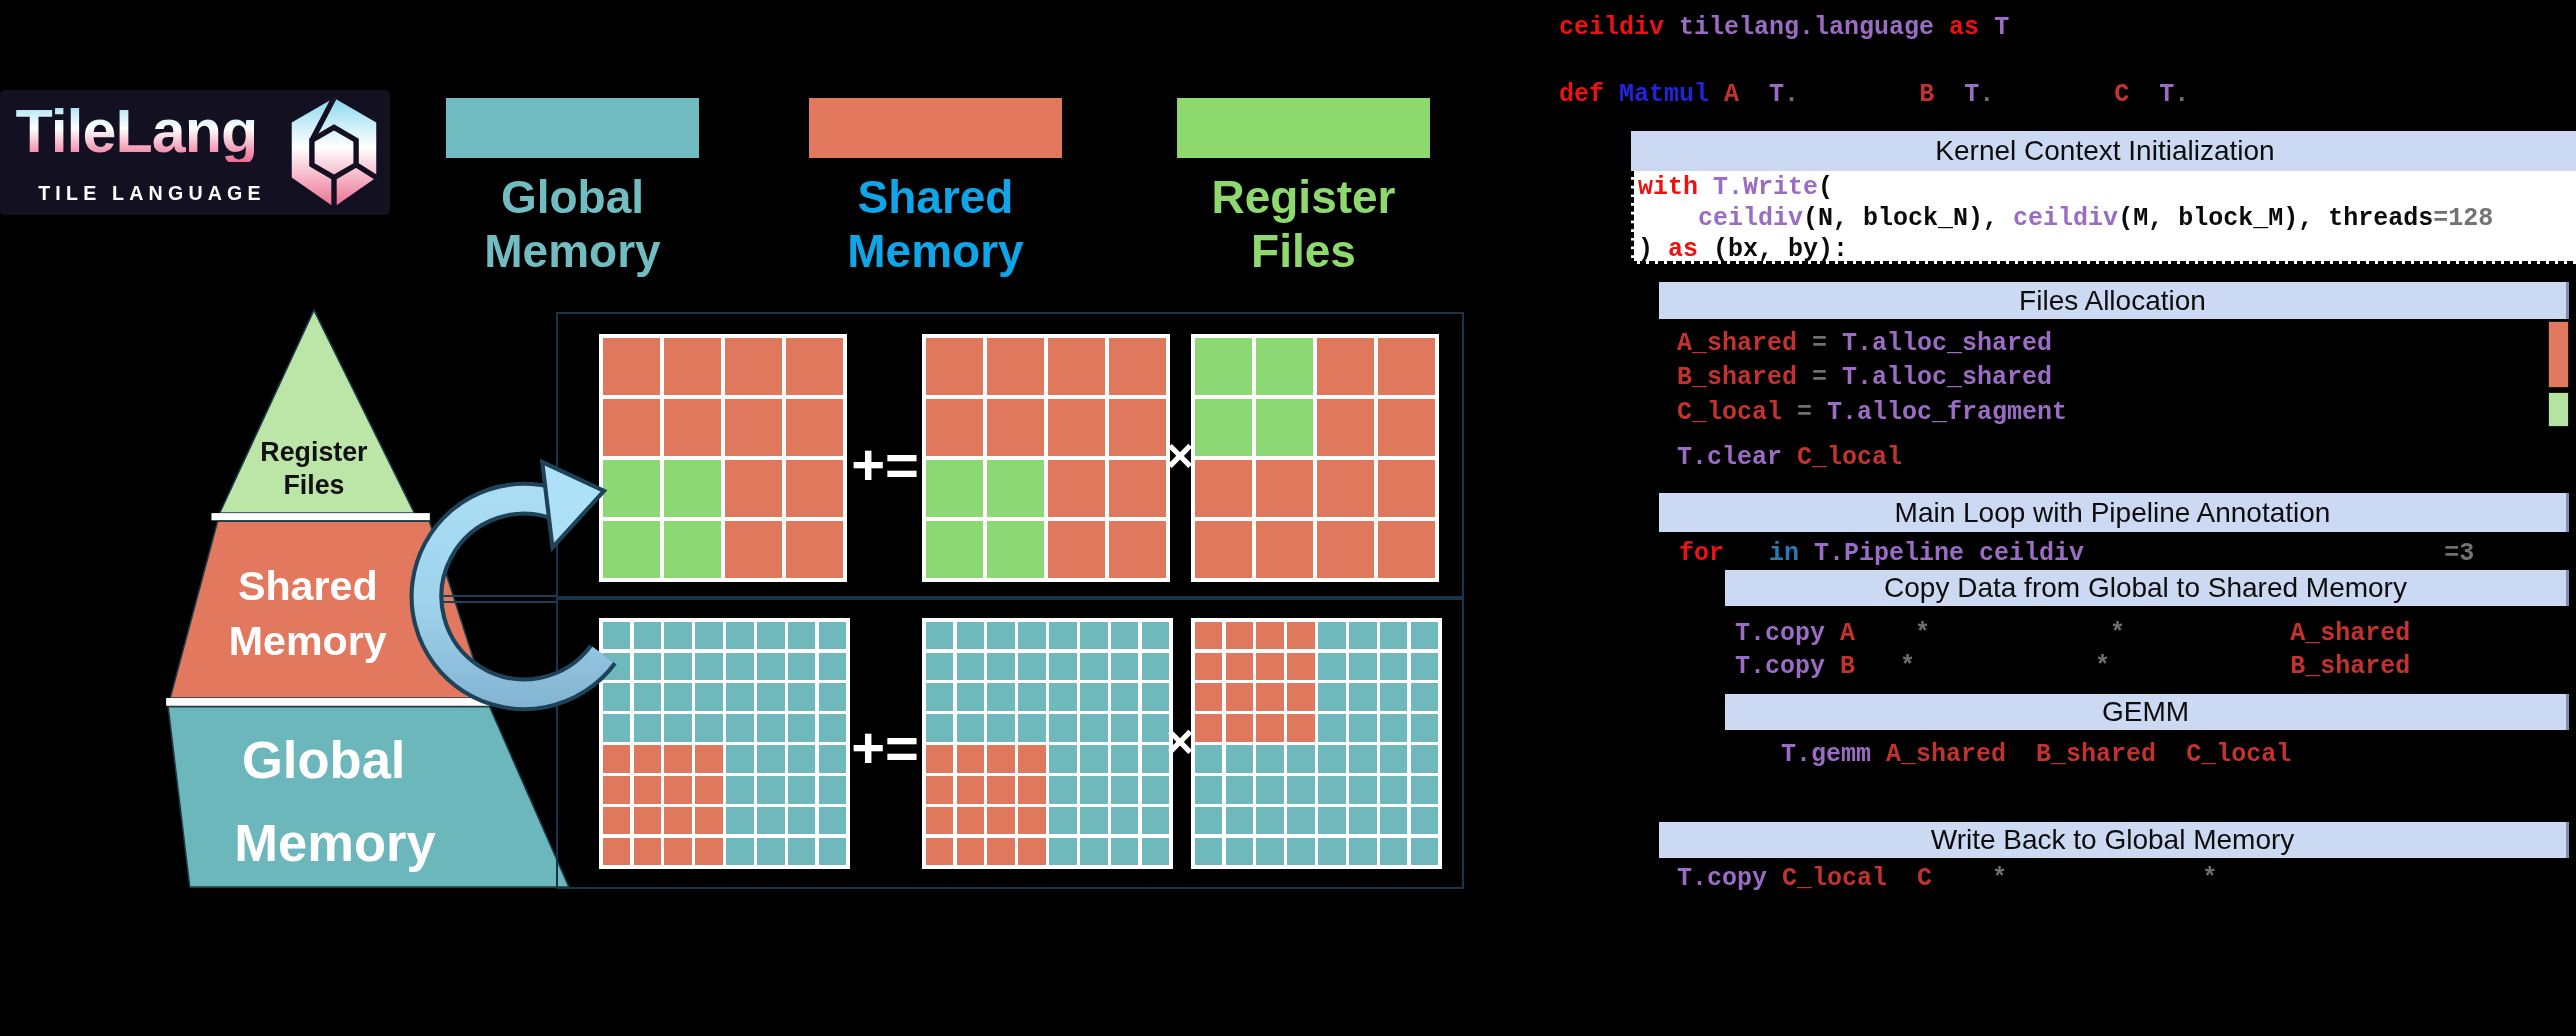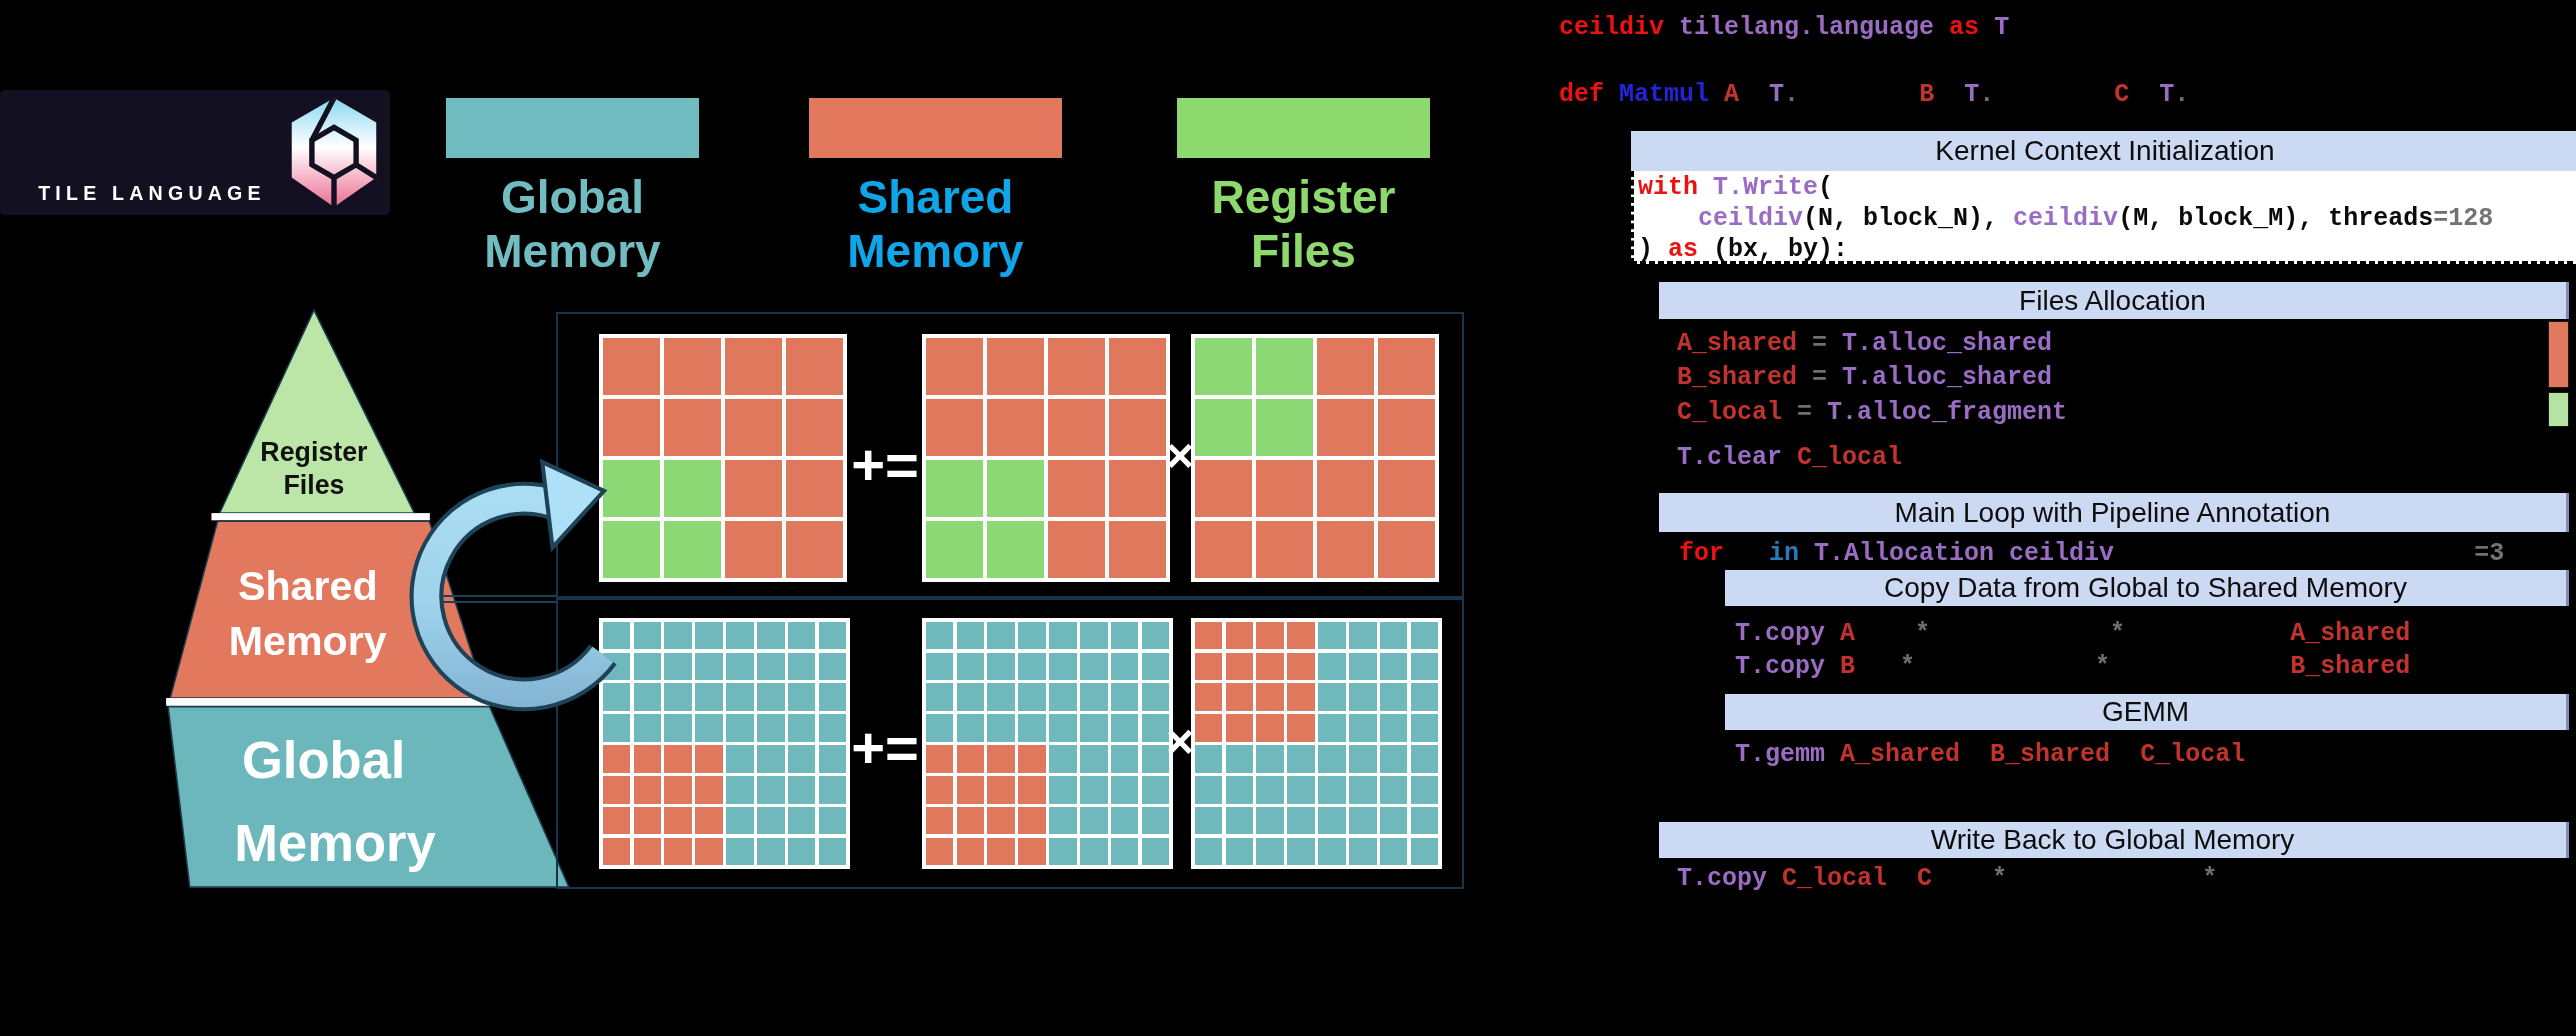--- a/index.html
+++ b/index.html
@@ -39,20 +39,21 @@
   .tk-kw{color:#ee1111}.tk-kw2{color:#2a7ab5}.tk-id{color:#c3332e}.tk-fn{color:#9a6cc3}
   .tk-op{color:#6f6f6f}.tk-num{color:#737373}.tk-cls{color:#2323d9}.tk-df{color:#0a0a0a}.tk-sp{}
   .alloc-bar{position:absolute;width:21px;border:1px solid #1a1a1a;box-sizing:border-box;}
 </style>
 </head>
 <body>
 
 <div id="stage">
 
   <div id="logo-card">
+    <div id="logo-title">TileLang</div>
     <div id="logo-subtitle">TILE LANGUAGE</div>
     <svg id="logo-cube" width="100" height="113" viewBox="0 0 200 230">
       <defs>
         <linearGradient id="cubeGrad" x1="0" y1="0" x2="0" y2="1">
           <stop offset="0" stop-color="#8ad8f0"></stop>
             <stop offset="0.45" stop-color="#ffffff"></stop>
           <stop offset="0.78" stop-color="#f4a8bd"></stop>
             <stop offset="1" stop-color="#ec6d93"></stop>
         </linearGradient>
       </defs>
@@ -379,23 +380,23 @@
       <div class="sec-header" style="left: 1659px; top: 822px; width: 910px; height: 36px;">Write Back to Global Memory</div>
       <div class="code-line" style="left: 1559px; top: 14px;"><span class="tk-kw">ceildiv</span><span class="tk-sp"> </span><span class="tk-fn">tilelang.language</span><span class="tk-sp"> </span><span class="tk-kw">as</span><span class="tk-sp"> </span><span class="tk-fn">T</span></div>
       <div class="code-line" style="left: 1559px; top: 81px;"><span class="tk-kw">def</span><span class="tk-sp"> </span><span class="tk-cls">Matmul</span><span class="tk-sp"> </span><span class="tk-id">A</span><span class="tk-sp">  </span><span class="tk-fn">T</span><span class="tk-op">.</span><span class="tk-sp">        </span><span class="tk-id">B</span><span class="tk-sp">  </span><span class="tk-fn">T</span><span class="tk-op">.</span><span class="tk-sp">        </span><span class="tk-id">C</span><span class="tk-sp">  </span><span class="tk-fn">T</span><span class="tk-op">.</span></div>
       <div class="code-line" style="left: 1638px; top: 174px;"><span class="tk-kw">with</span><span class="tk-sp"> </span><span class="tk-fn">T.Write</span><span class="tk-df">(</span></div>
       <div class="code-line" style="left: 1638px; top: 205px;"><span class="tk-sp">    </span><span class="tk-fn">ceildiv</span><span class="tk-df">(N, block_N), </span><span class="tk-fn">ceildiv</span><span class="tk-df">(M, block_M), threads</span><span class="tk-op">=</span><span class="tk-num">128</span></div>
       <div class="code-line" style="left: 1638px; top: 236px;"><span class="tk-df">) </span><span class="tk-kw">as</span><span class="tk-df"> (bx, by):</span></div>
       <div class="code-line" style="left: 1677px; top: 330px;"><span class="tk-id">A_shared</span><span class="tk-sp"> </span><span class="tk-op">=</span><span class="tk-sp"> </span><span class="tk-fn">T.alloc_shared</span></div>
       <div class="code-line" style="left: 1677px; top: 364px;"><span class="tk-id">B_shared</span><span class="tk-sp"> </span><span class="tk-op">=</span><span class="tk-sp"> </span><span class="tk-fn">T.alloc_shared</span></div>
       <div class="code-line" style="left: 1677px; top: 399px;"><span class="tk-id">C_local</span><span class="tk-sp"> </span><span class="tk-op">=</span><span class="tk-sp"> </span><span class="tk-fn">T.alloc_fragment</span></div>
       <div class="code-line" style="left: 1677px; top: 444px;"><span class="tk-fn">T.clear</span><span class="tk-sp"> </span><span class="tk-id">C_local</span></div>
-      <div class="code-line" style="left: 1679px; top: 540px;"><span class="tk-kw">for</span><span class="tk-sp">   </span><span class="tk-kw2">in</span><span class="tk-sp"> </span><span class="tk-fn">T.Allocation</span><span class="tk-sp"> </span><span class="tk-fn">ceildiv</span><span class="tk-sp">                        </span><span class="tk-op">=</span><span class="tk-num">3</span></div>
+      <div class="code-line" style="left: 1679px; top: 540px;"><span class="tk-kw">for</span><span class="tk-sp">   </span><span class="tk-kw2">in</span><span class="tk-sp"> </span><span class="tk-fn">T.Pipeline</span><span class="tk-sp"> </span><span class="tk-fn">ceildiv</span><span class="tk-sp">                        </span><span class="tk-op">=</span><span class="tk-num">3</span></div>
       <div class="code-line" style="left: 1735px; top: 620px;"><span class="tk-fn">T.copy</span><span class="tk-sp"> </span><span class="tk-id">A</span><span class="tk-sp">    </span><span class="tk-op">*</span><span class="tk-sp">            </span><span class="tk-op">*</span><span class="tk-sp">           </span><span class="tk-id">A_shared</span></div>
       <div class="code-line" style="left: 1735px; top: 653px;"><span class="tk-fn">T.copy</span><span class="tk-sp"> </span><span class="tk-id">B</span><span class="tk-sp">   </span><span class="tk-op">*</span><span class="tk-sp">            </span><span class="tk-op">*</span><span class="tk-sp">            </span><span class="tk-id">B_shared</span></div>
-      <div class="code-line" style="left: 1735px; top: 741px;"><span class="tk-fn">T.gemm</span><span class="tk-sp"> </span><span class="tk-id">A_shared</span><span class="tk-sp">  </span><span class="tk-id">B_shared</span><span class="tk-sp">  </span><span class="tk-id">C_local</span></div>
+      <div class="code-line" style="left: 1781px; top: 741px;"><span class="tk-fn">T.gemm</span><span class="tk-sp"> </span><span class="tk-id">A_shared</span><span class="tk-sp">  </span><span class="tk-id">B_shared</span><span class="tk-sp">  </span><span class="tk-id">C_local</span></div>
       <div class="code-line" style="left: 1677px; top: 865px;"><span class="tk-fn">T.copy</span><span class="tk-sp"> </span><span class="tk-id">C_local</span><span class="tk-sp">  </span><span class="tk-id">C</span><span class="tk-sp">    </span><span class="tk-op">*</span><span class="tk-sp">             </span><span class="tk-op">*</span></div>
       <div class="alloc-bar" style="left: 2548px; top: 321px; height: 67px; background: rgb(224, 120, 94);"></div>
       <div class="alloc-bar" style="left: 2548px; top: 392px; height: 35px; background: rgb(181, 228, 162);"></div>
     </div>
 
 </div>
 
 
 </body></html>

